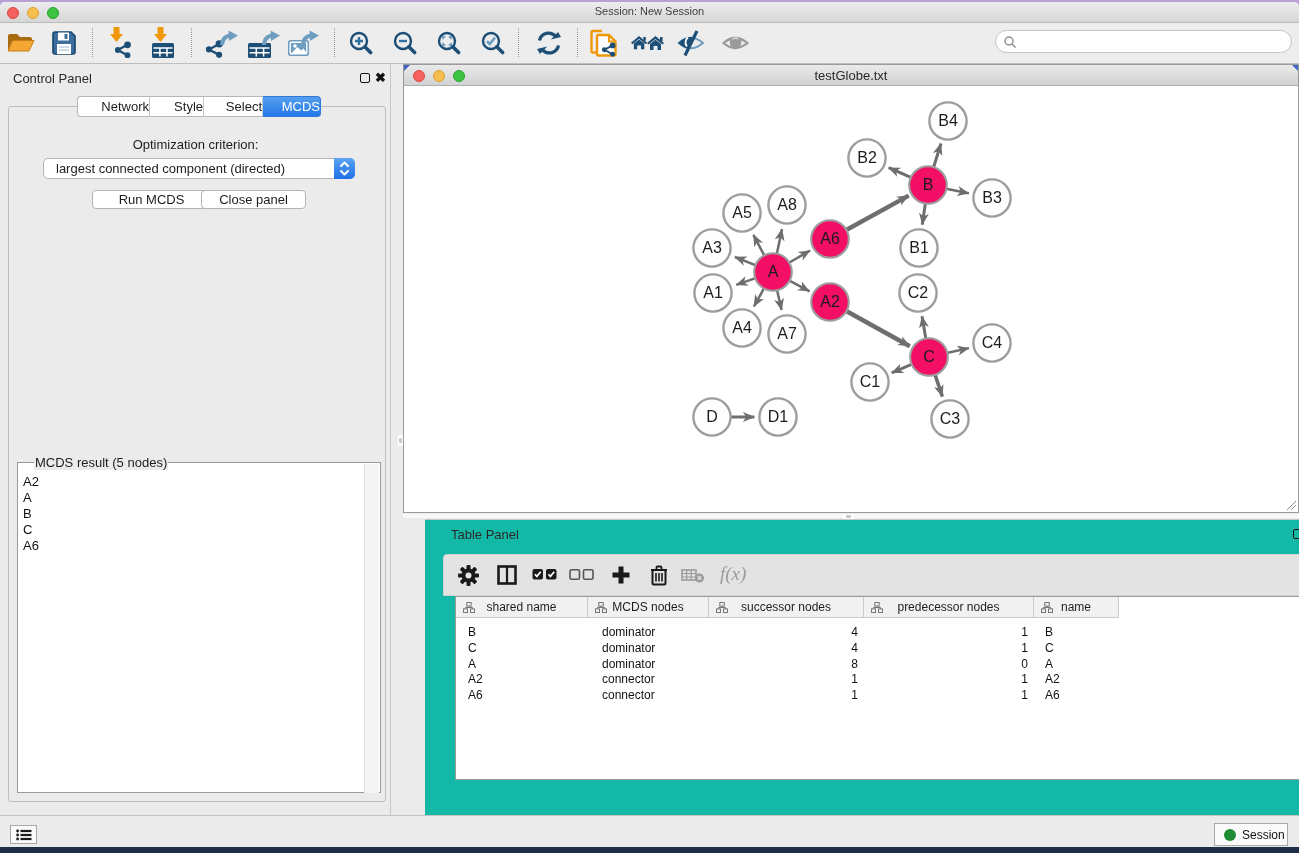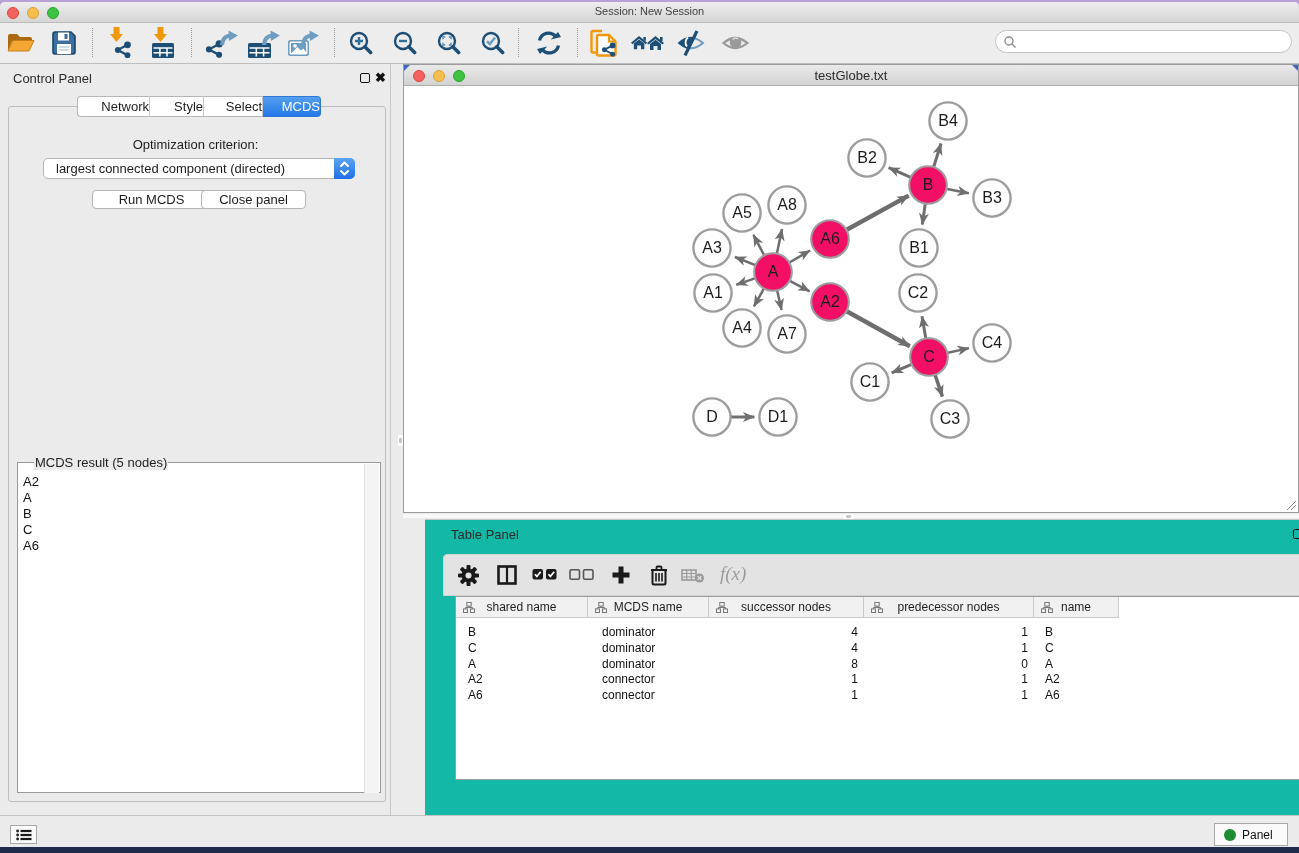--- a/index.html
+++ b/index.html
@@ -386,21 +386,21 @@
           <div style="position:absolute; left:276px; top:8px; font-family:'Liberation Serif',serif; font-style:italic; font-size:19px; color:#9c9b9c;">f(x)</div>
         </div>
       <div id="tp-table">
           <div class="th" style="left:0px; width:132px;">shared name</div>
           <svg style="position:absolute; left:7px; top:5px;" width="12" height="11" viewBox="0 0 12 11">
             <rect x="3.8" y="0.5" width="4.4" height="3.6" fill="none" stroke="#777" stroke-width="1"></rect>
             <rect x="0.5" y="6.9" width="4" height="3.6" fill="none" stroke="#777" stroke-width="1"></rect>
             <rect x="7.5" y="6.9" width="4" height="3.6" fill="none" stroke="#777" stroke-width="1"></rect>
             <path d="M6 4.1 V5.5 M2.5 6.9 V5.5 H9.5 V6.9" fill="none" stroke="#777" stroke-width="1"></path>
           </svg>
-          <div class="th" style="left:132px; width:121px;">MCDS name</div>
+          <div class="th" style="left:132px; width:121px;">MCDS nodes</div>
           <svg style="position:absolute; left:139px; top:5px;" width="12" height="11" viewBox="0 0 12 11">
             <rect x="3.8" y="0.5" width="4.4" height="3.6" fill="none" stroke="#777" stroke-width="1"></rect>
             <rect x="0.5" y="6.9" width="4" height="3.6" fill="none" stroke="#777" stroke-width="1"></rect>
             <rect x="7.5" y="6.9" width="4" height="3.6" fill="none" stroke="#777" stroke-width="1"></rect>
             <path d="M6 4.1 V5.5 M2.5 6.9 V5.5 H9.5 V6.9" fill="none" stroke="#777" stroke-width="1"></path>
           </svg>
           <div class="th" style="left:253px; width:155px;">successor nodes</div>
           <svg style="position:absolute; left:260px; top:5px;" width="12" height="11" viewBox="0 0 12 11">
             <rect x="3.8" y="0.5" width="4.4" height="3.6" fill="none" stroke="#777" stroke-width="1"></rect>
             <rect x="0.5" y="6.9" width="4" height="3.6" fill="none" stroke="#777" stroke-width="1"></rect>
@@ -457,16 +457,16 @@
             <circle cx="1.6" cy="6" r="1.4"></circle>
             <circle cx="1.6" cy="10" r="1.4"></circle>
             <rect x="4.5" y="0.9" width="11" height="2.2"></rect>
             <rect x="4.5" y="4.9" width="11" height="2.2"></rect>
             <rect x="4.5" y="8.9" width="11" height="2.2"></rect>
           </g>
         </svg>
       </div>
     <div id="mem-btn">
         <span class="dot"></span>
-        <span class="mtext">Panel</span>
+        <span class="mtext">Session</span>
       </div>
   </div>
 </div>
 
 </body></html>

